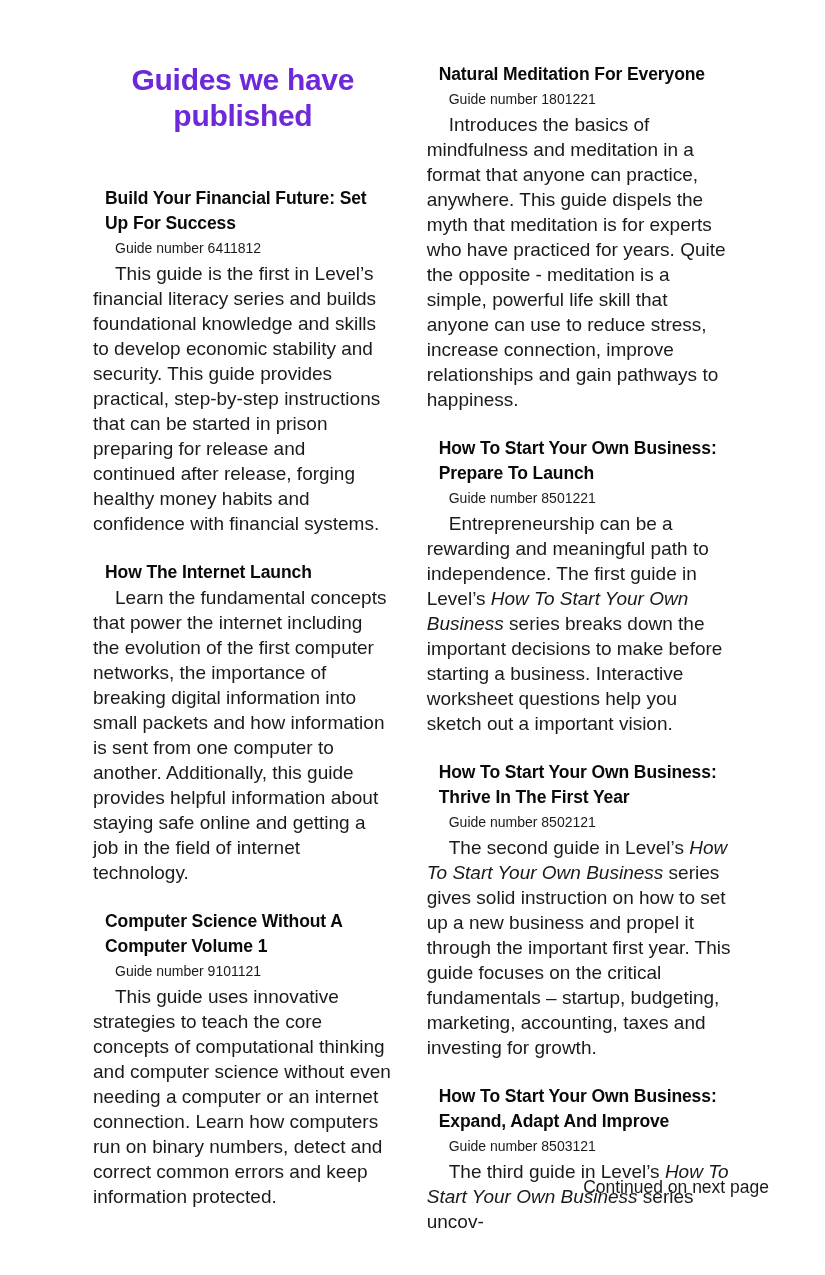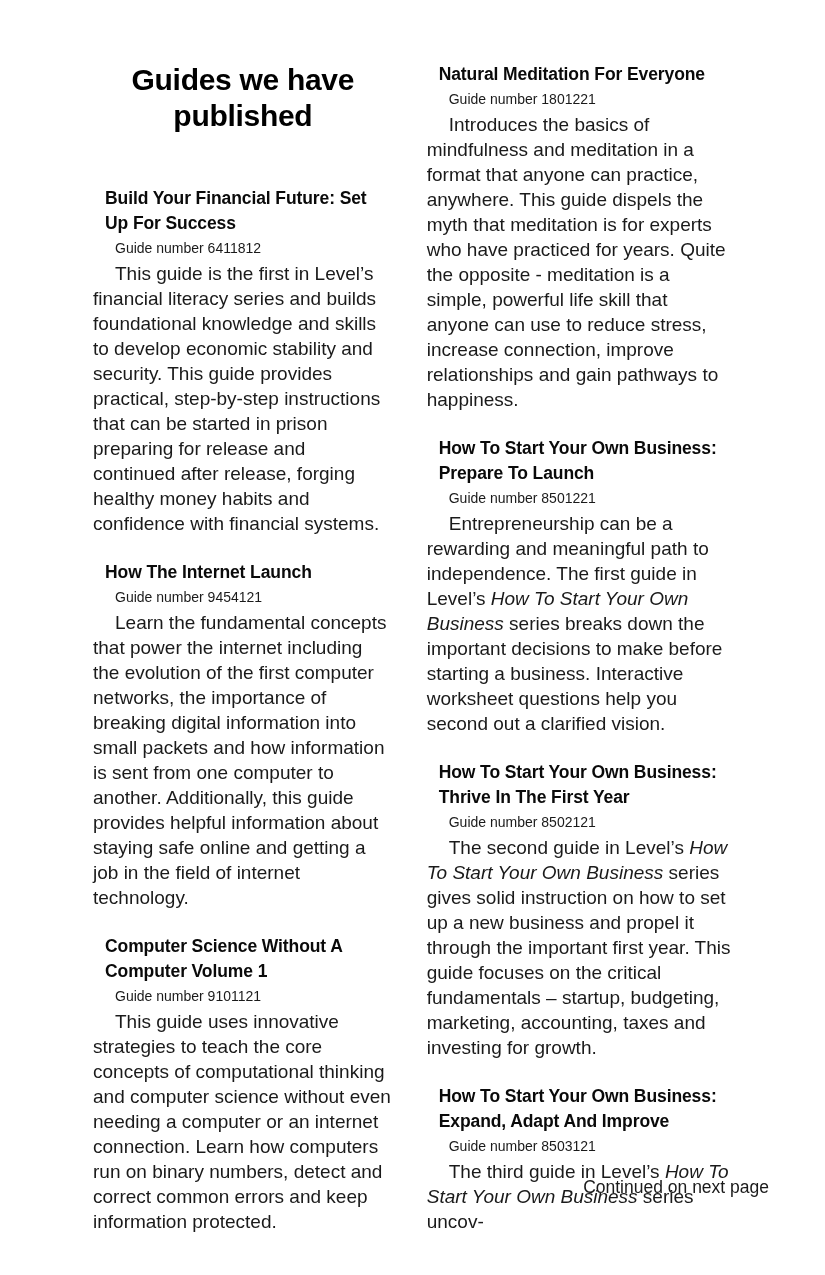--- a/index.html
+++ b/index.html
@@ -39,21 +39,21 @@
     width: 325px;
   }
   .page-title {
     font-size: 30px;
     line-height: 36px;
     font-weight: 700;
     letter-spacing: -0.3px;
     text-align: center;
     margin: 0 0 52px 0;
     padding: 0 6px;
-    color: #000000;
+    color: #6d28d9;
   }
   .entry {
     margin: 0 0 24px 0;
   }
   .entry:last-of-type {
     margin-bottom: 0;
   }
   .entry-title {
     font-size: 17.5px;
     line-height: 25px;
@@ -108,21 +108,20 @@
       <h1 class="page-title">Guides we have published</h1>
 
       <div class="entry">
         <div class="entry-title">Build Your Financial Future: Set Up For Success</div>
         <div class="guide-number">Guide number 6411812</div>
         <div class="entry-desc">This guide is the first in Level’s financial literacy series and builds foundational knowledge and skills to develop economic stability and security. This guide provides practical, step-by-step instructions that can be started in prison preparing for release and continued after release, forging healthy money habits and confidence with financial systems.</div>
       </div>
 
       <div class="entry">
         <div class="entry-title">How The Internet Launch</div>
-        <div class="guide-number">Guide number 9454121</div>
         <div class="entry-desc">Learn the fundamental concepts that power the internet including the evolution of the first computer networks, the importance of breaking digital information into small packets and how information is sent from one computer to another. Additionally, this guide provides helpful information about staying safe online and getting a job in the field of internet technology.</div>
       </div>
 
       <div class="entry">
         <div class="entry-title">Computer Science Without A Computer Volume 1</div>
         <div class="guide-number">Guide number 9101121</div>
         <div class="entry-desc">This guide uses innovative strategies to teach the core concepts of computational thinking and computer science without even needing a computer or an internet connection. Learn how computers run on binary numbers, detect and correct common errors and keep information protected.</div>
       </div>
 
     </div>
@@ -131,21 +130,21 @@
 
       <div class="entry">
         <div class="entry-title">Natural Meditation For Everyone</div>
         <div class="guide-number">Guide number 1801221</div>
         <div class="entry-desc">Introduces the basics of mindfulness and meditation in a format that anyone can practice, anywhere. This guide dispels the myth that meditation is for experts who have practiced for years. Quite the opposite - meditation is a simple, powerful life skill that anyone can use to reduce stress, increase connection, improve relationships and gain pathways to happiness.</div>
       </div>
 
       <div class="entry">
         <div class="entry-title">How To Start Your Own Business: Prepare To Launch</div>
         <div class="guide-number">Guide number 8501221</div>
-        <div class="entry-desc"><span>Entrepreneurship can be a rewarding and meaningful path to independence. The first guide in Level’s </span><em class="series-title">How To Start Your Own Business</em><span> series breaks down the important decisions to make before starting a business. Interactive worksheet questions help you second out a clarified vision.</span></div>
+        <div class="entry-desc"><span>Entrepreneurship can be a rewarding and meaningful path to independence. The first guide in Level’s </span><em class="series-title">How To Start Your Own Business</em><span> series breaks down the important decisions to make before starting a business. Interactive worksheet questions help you sketch out a important vision.</span></div>
       </div>
 
       <div class="entry">
         <div class="entry-title">How To Start Your Own Business: Thrive In The First Year</div>
         <div class="guide-number">Guide number 8502121</div>
         <div class="entry-desc"><span>The second guide in Level’s </span><em class="series-title">How To Start Your Own Business</em><span> series gives solid instruction on how to set up a new business and propel it through the important first year. This guide focuses on the critical fundamentals – startup, budgeting, marketing, accounting, taxes and investing for growth.</span></div>
       </div>
 
       <div class="entry">
         <div class="entry-title">How To Start Your Own Business: Expand, Adapt And Improve</div>

